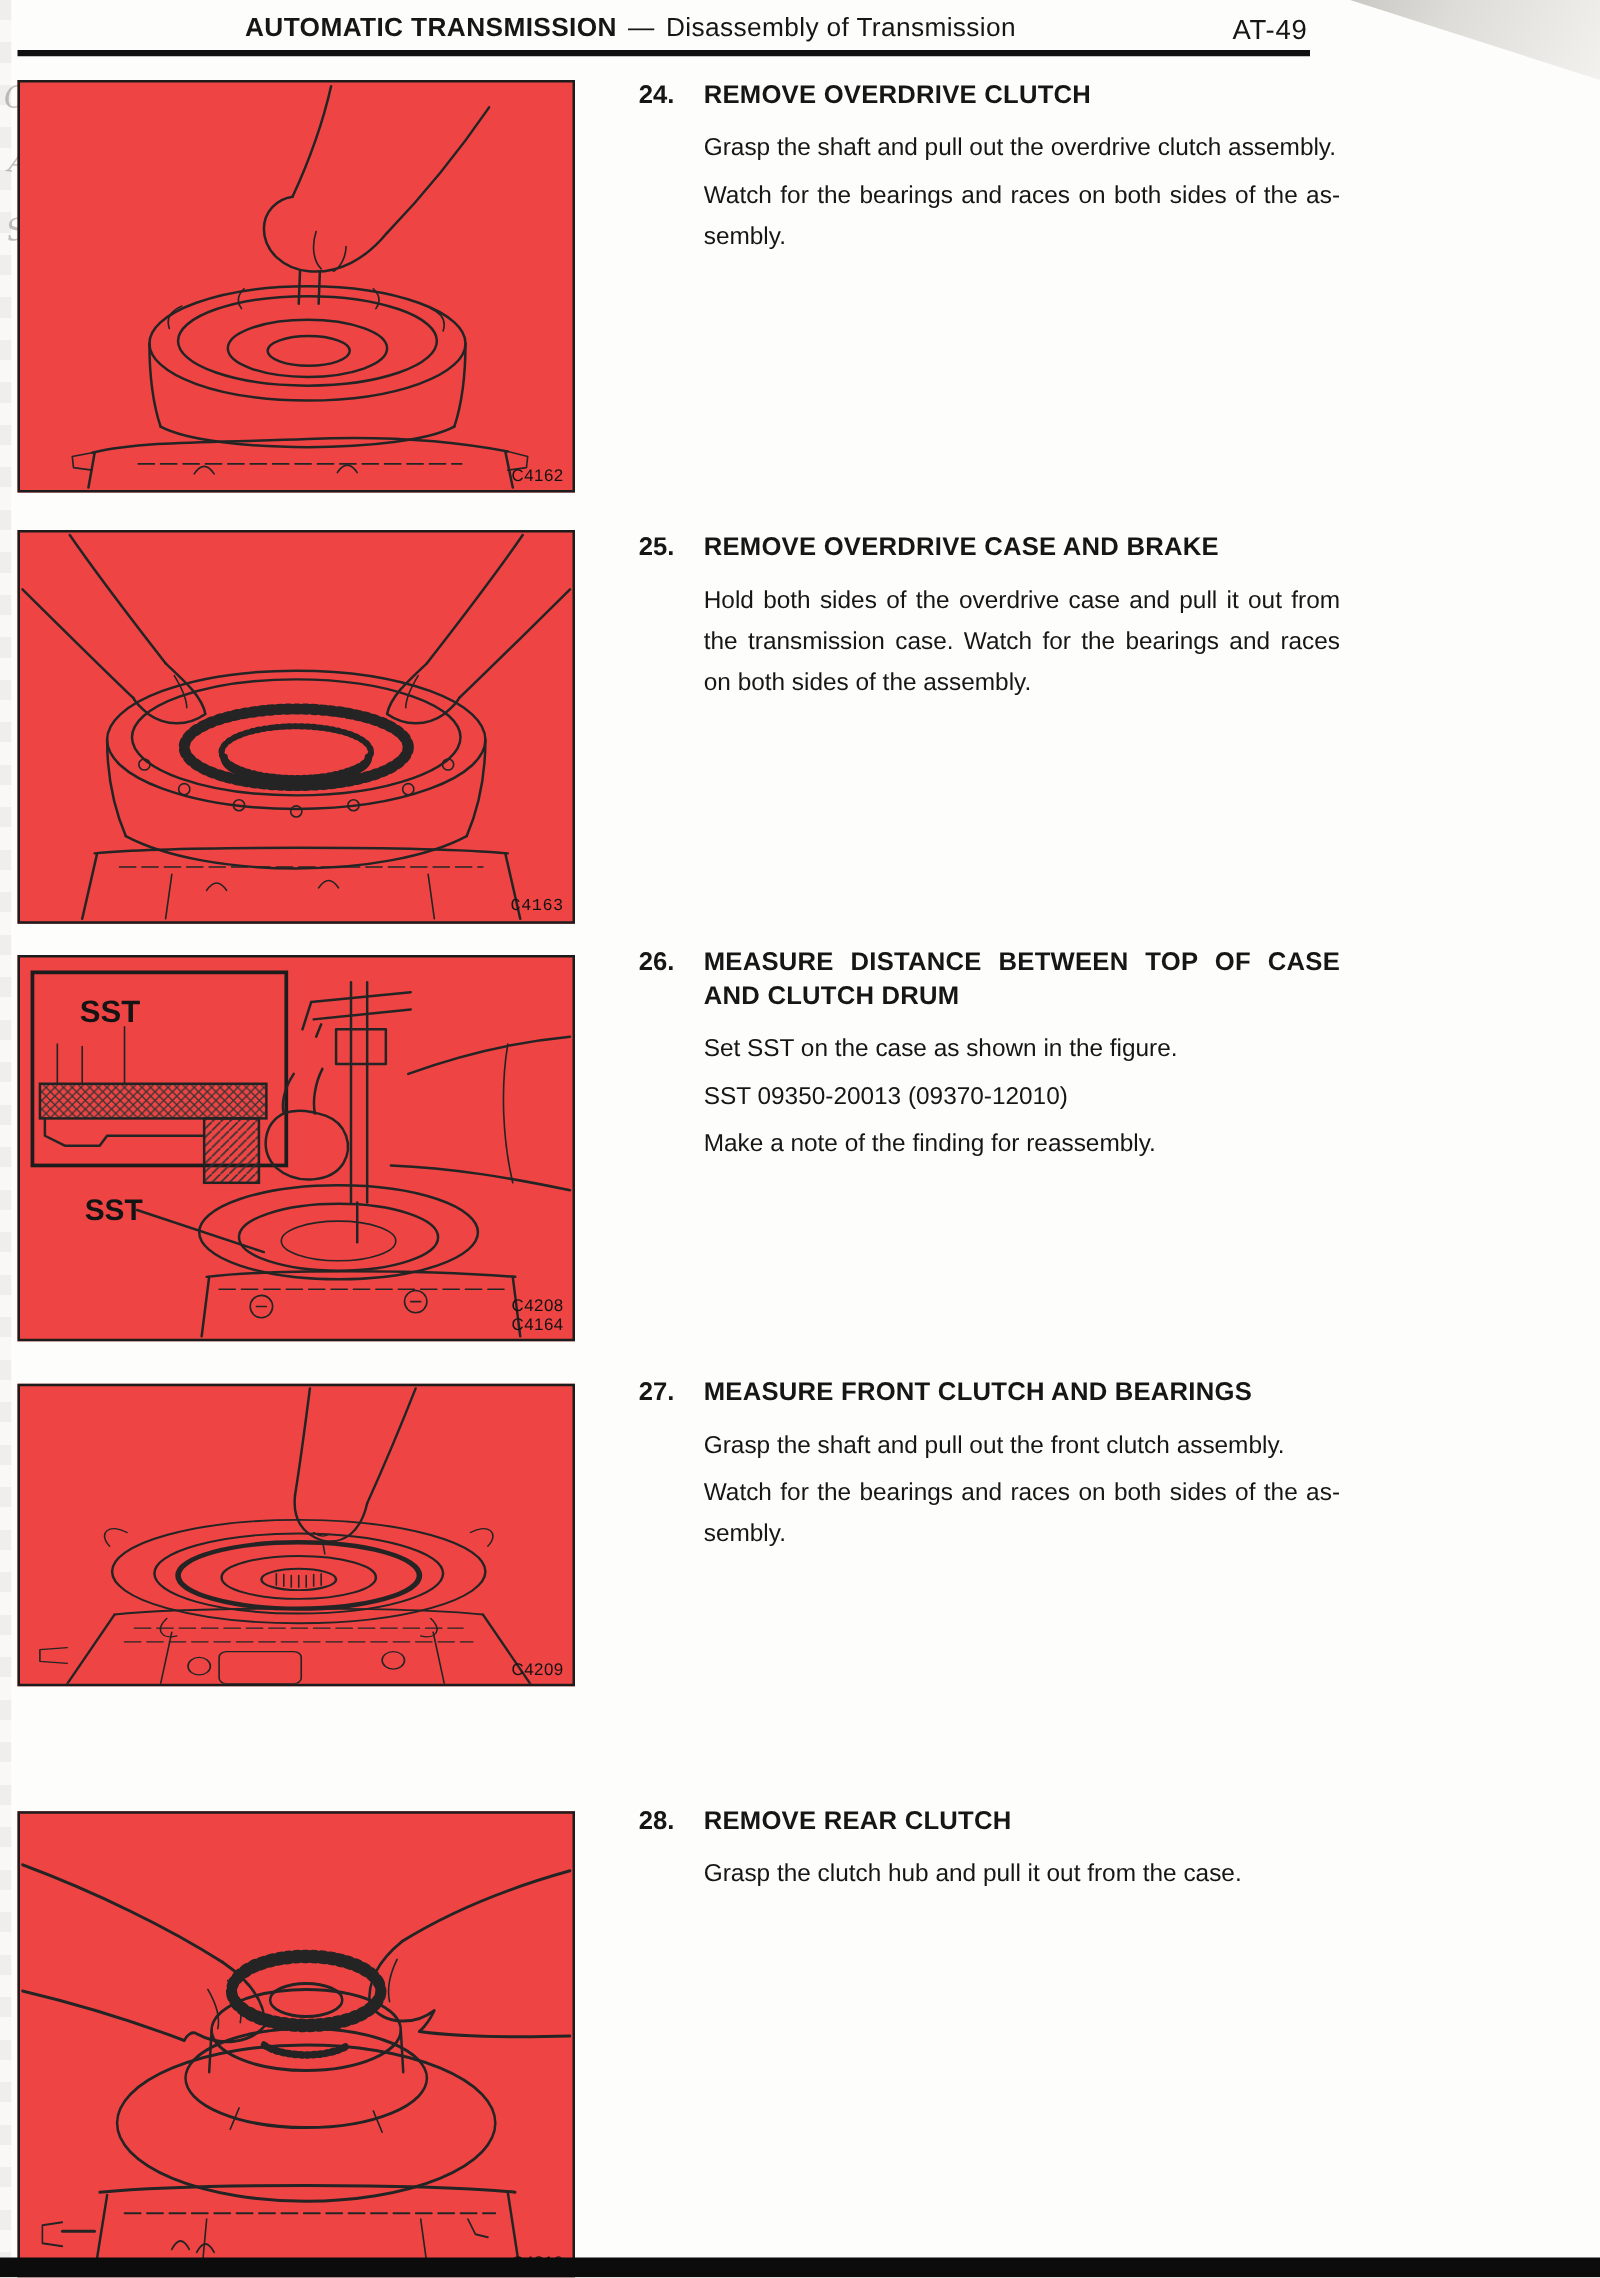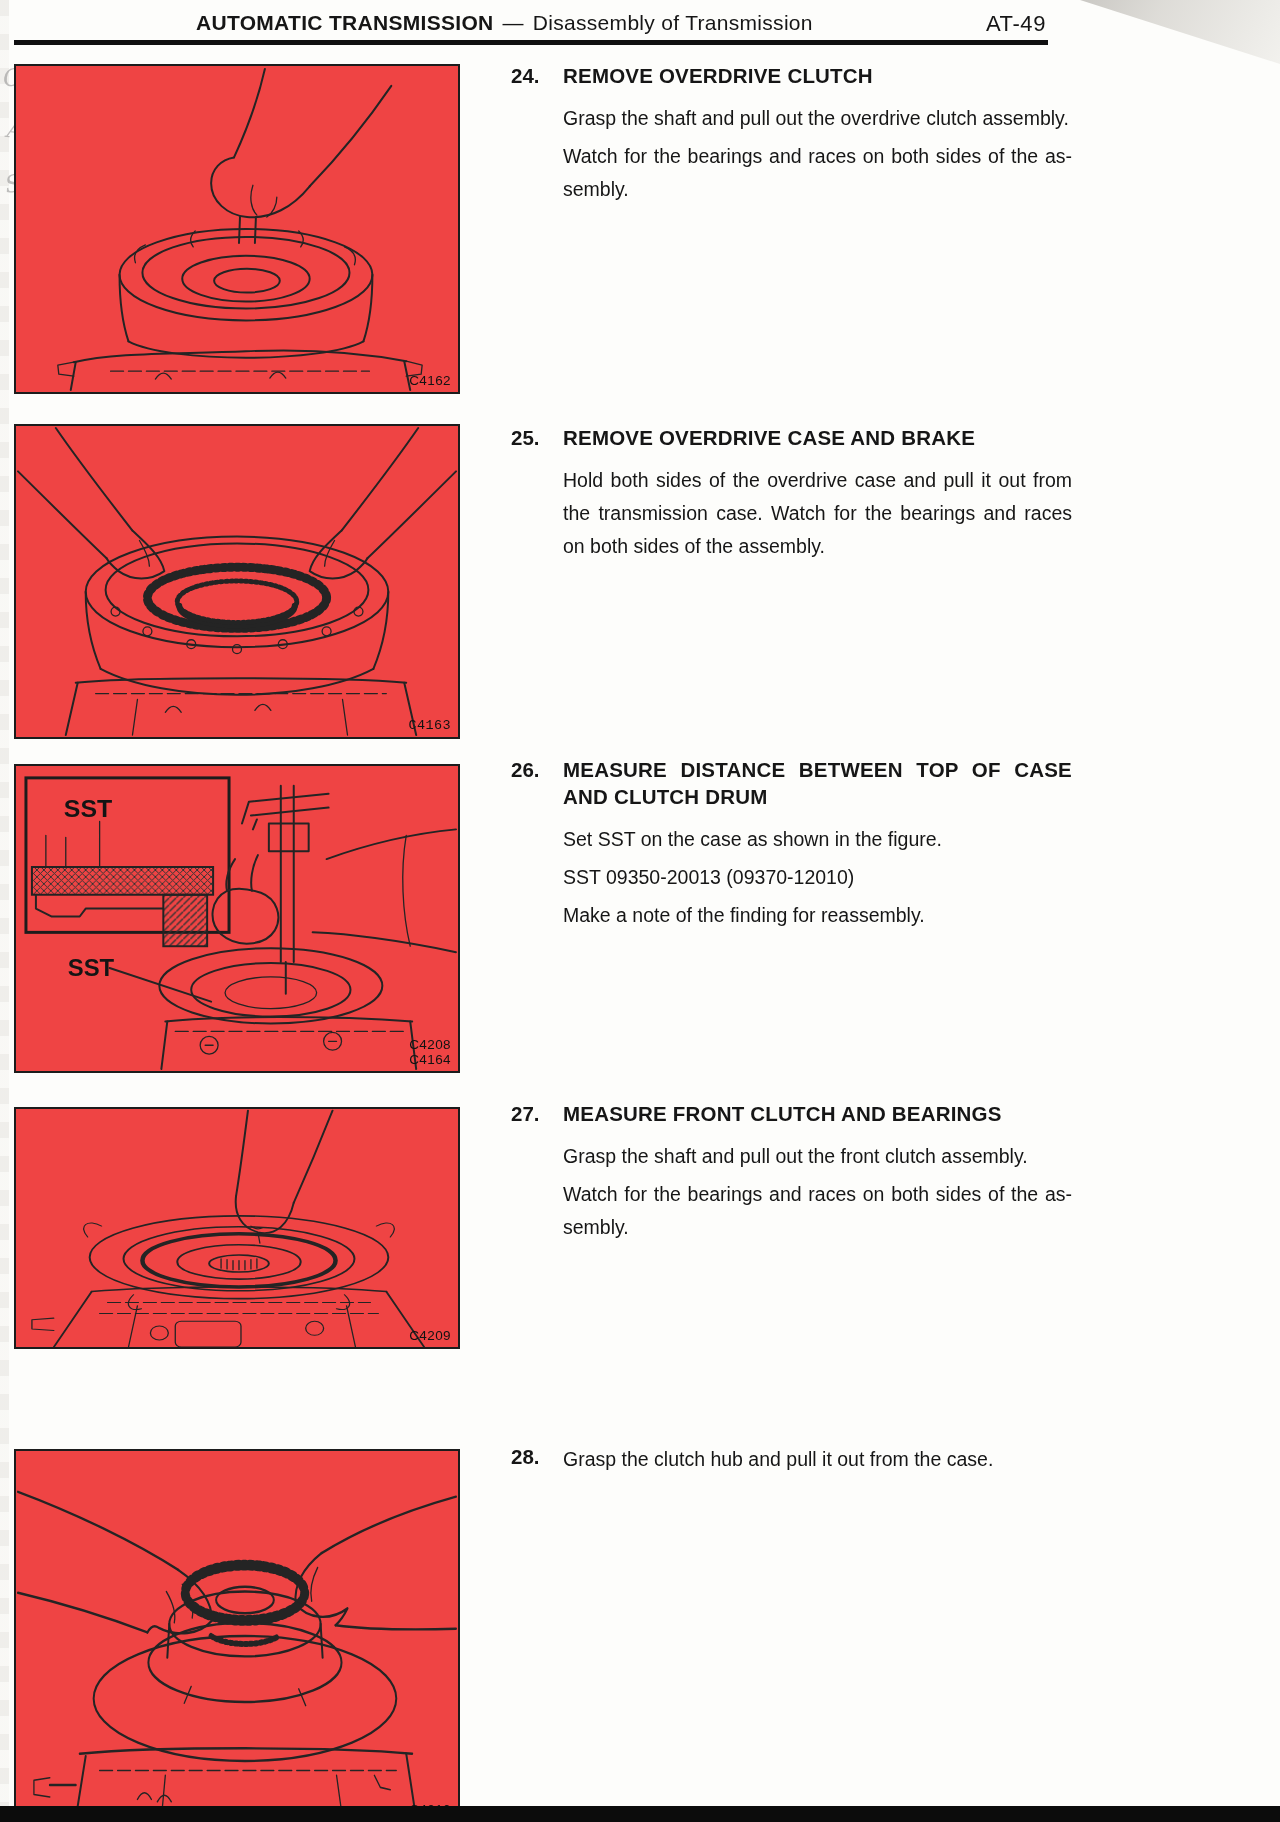--- a/index.html
+++ b/index.html
@@ -247,18 +247,19 @@
     <div class="stepbody">
       <h2>MEASURE FRONT CLUTCH AND BEARINGS</h2>
       <p>Grasp the shaft and pull out the front clutch assembly.</p>
       <p>Watch for the bearings and races on both sides of the as­sembly.</p>
     </div>
   </div>
 
   <div class="step" style="top:1443px;">
     <div class="stepnum">28.</div>
     <div class="stepbody">
+      <h2>REMOVE REAR CLUTCH</h2>
       <p>Grasp the clutch hub and pull it out from the case.</p>
     </div>
   </div>
 
   <div class="bottom-rule"></div>
 </div>
 
 </body></html>

